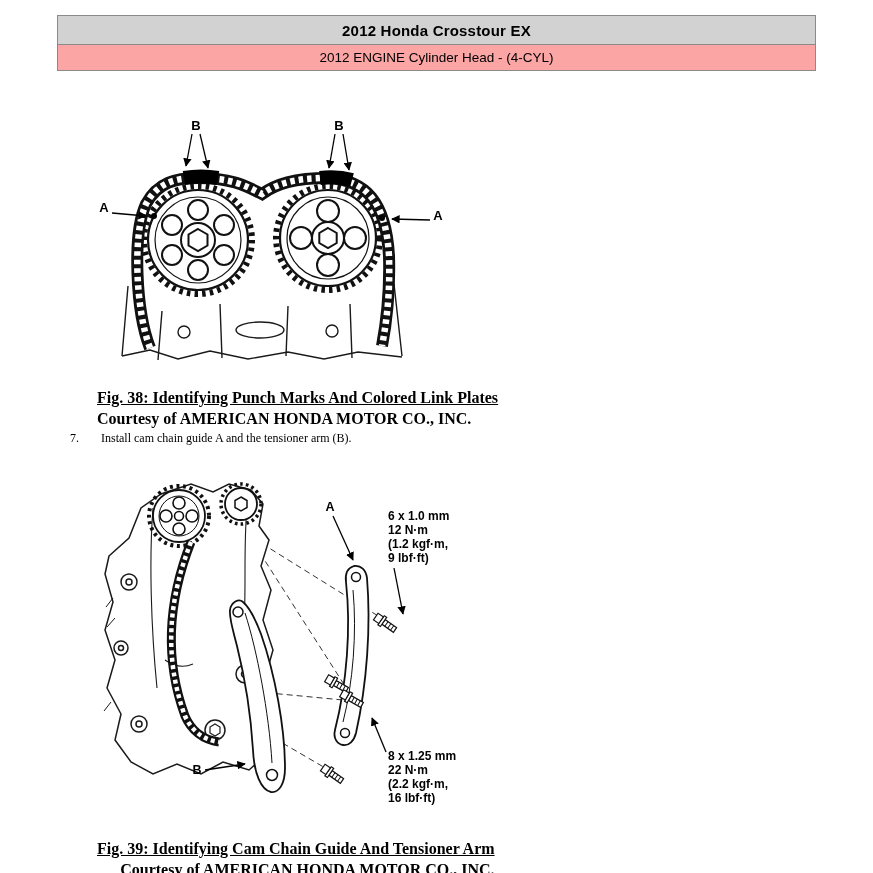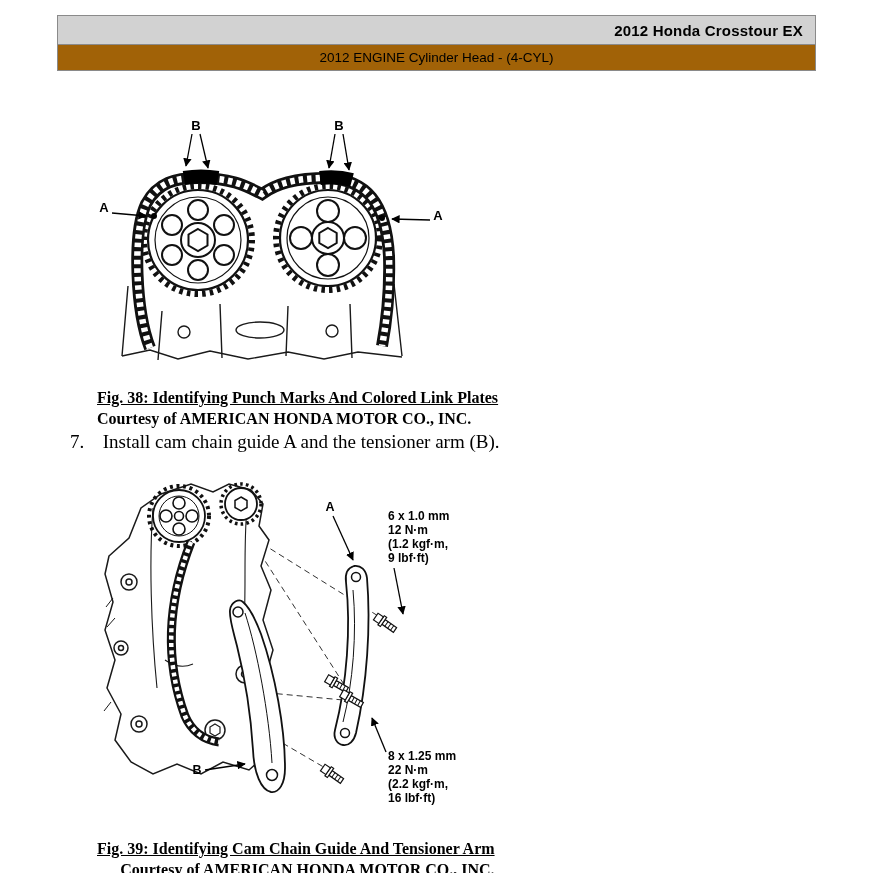--- a/index.html
+++ b/index.html
@@ -9,33 +9,33 @@
   }
   .page { position:relative; width:873px; height:873px; }
 
   
   .header {
     position:absolute; left:57px; top:15px; width:757px;
     border:1px solid #8a8a8a;
     font-family:"Liberation Sans", sans-serif;
   }
   .header-row-title {
-    background:#d2d2d2; text-align:right; font-weight:bold; font-size:15px;
-    padding:6px 12px 5px; border-bottom:1px solid #8a8a8a; letter-spacing:0.2px;
+    background:#d2d2d2; text-align:center; font-weight:bold; font-size:15px;
+    padding:6px 0 5px; border-bottom:1px solid #8a8a8a; letter-spacing:0.2px;
   }
   .header-row-subtitle {
-    background:#a16207; text-align:center; font-size:13.5px; padding:5px 0;
+    background:#fca5a5; text-align:center; font-size:13.5px; padding:5px 0;
   }
 
   .fig { position:absolute; }
 
   .caption { position:absolute; font-weight:bold; font-size:16px; line-height:21px;margin-top:16px; }
   .caption .cap-link { text-decoration:underline; cursor:pointer; }
 
-  .step { position:absolute; font-size:19px; }
+  .step { position:absolute; font-size:12px; }
   .step-num { display:inline-block; width:28px; }
 
   svg text { user-select:none; }
 </style>
 </head>
 <body>
 
 <div class="page">
 
   <div class="header">

